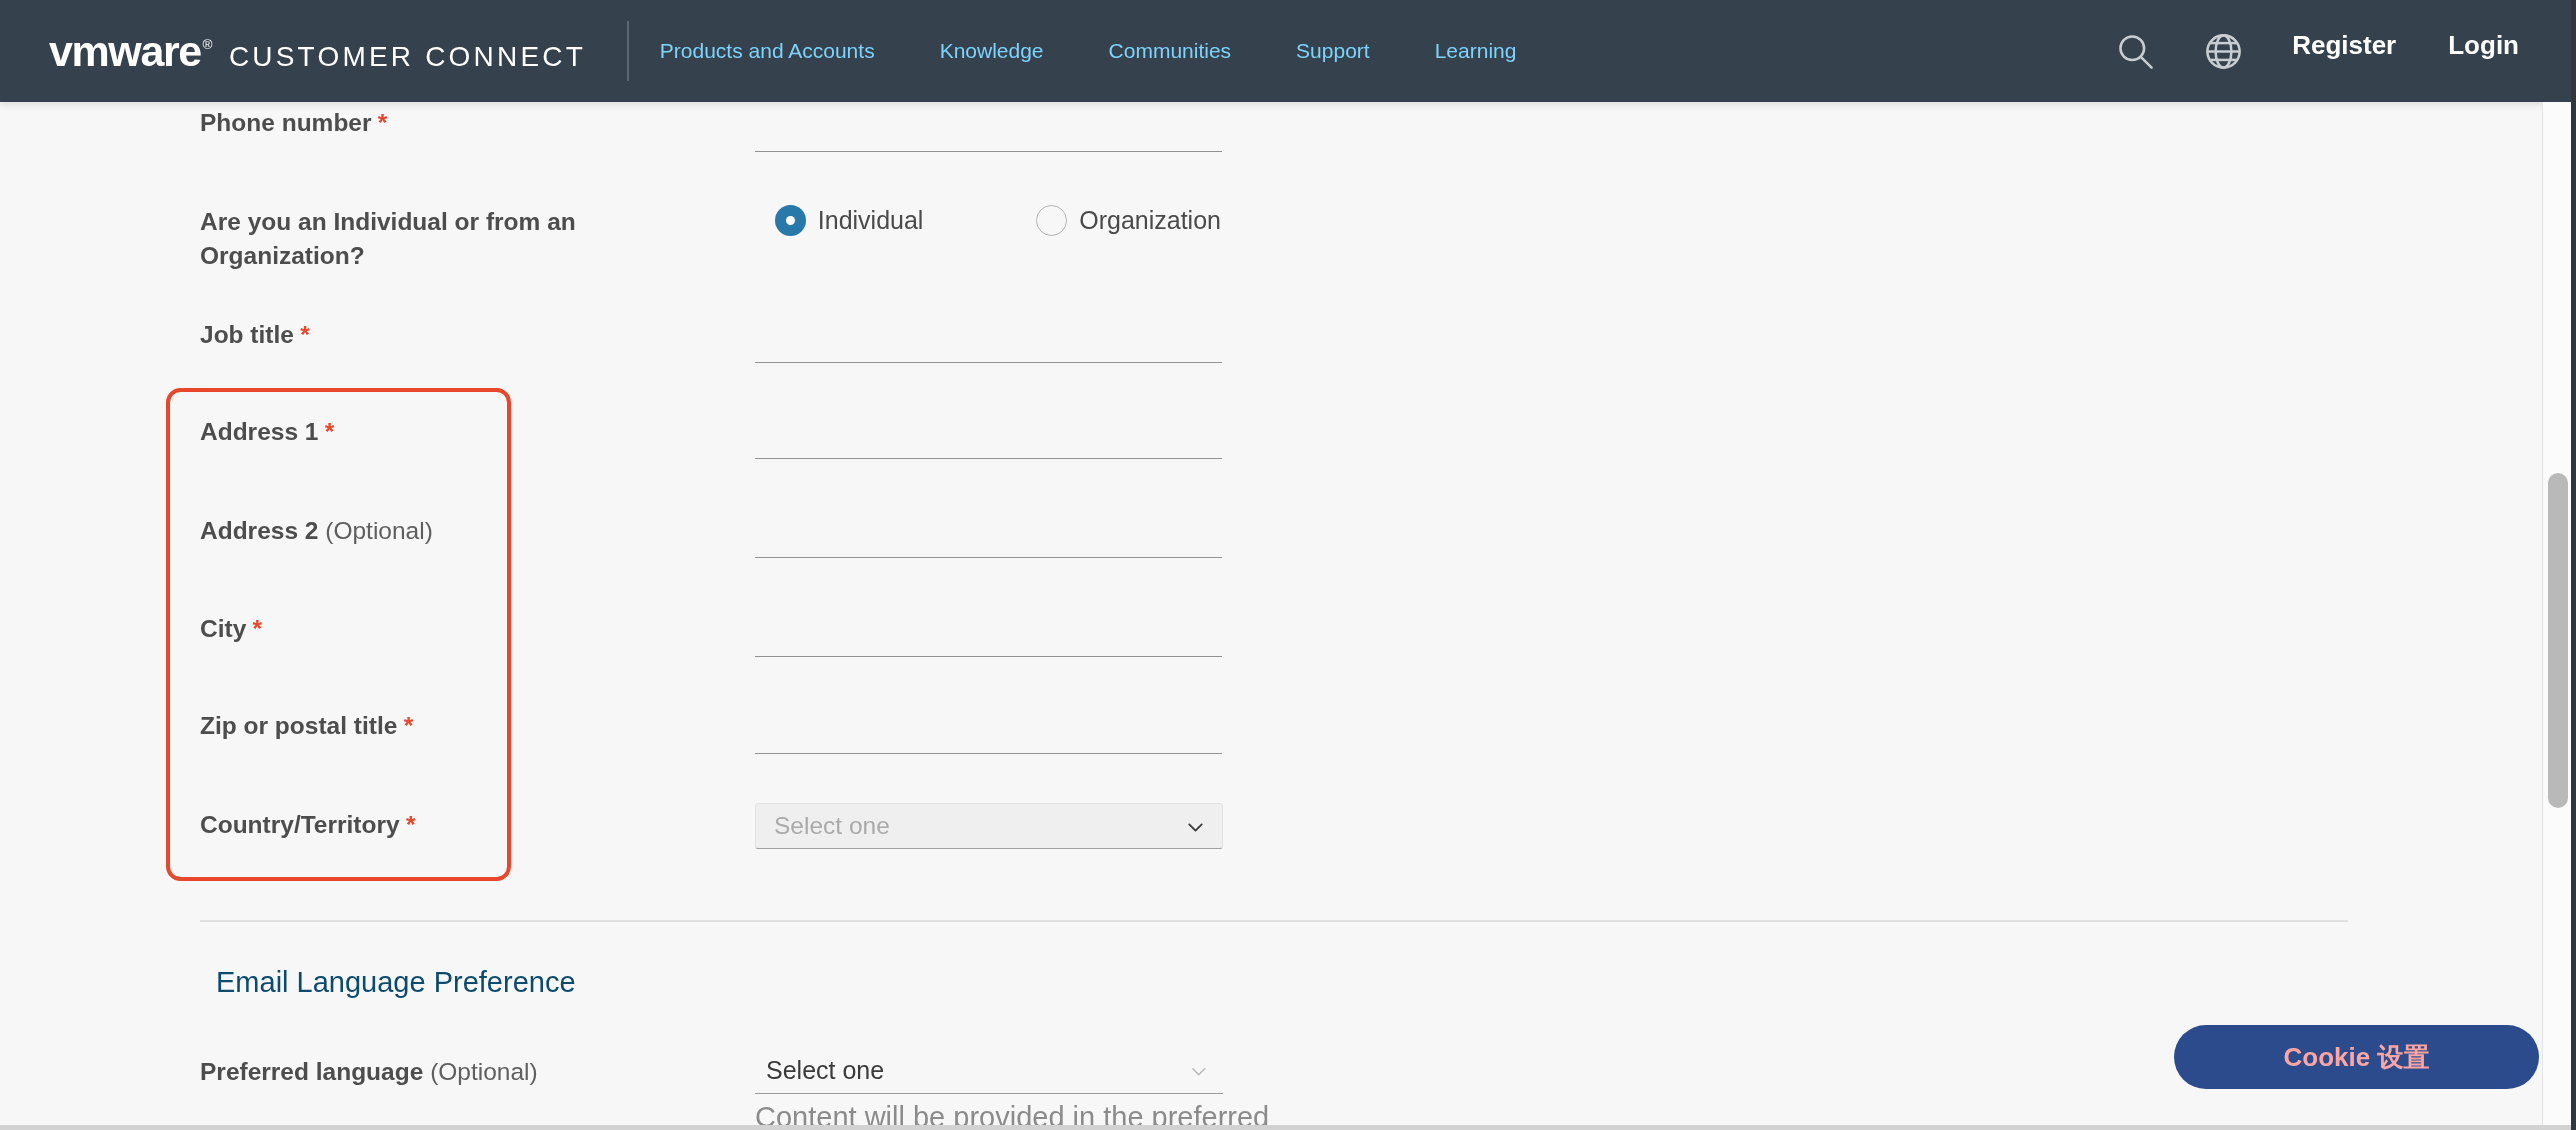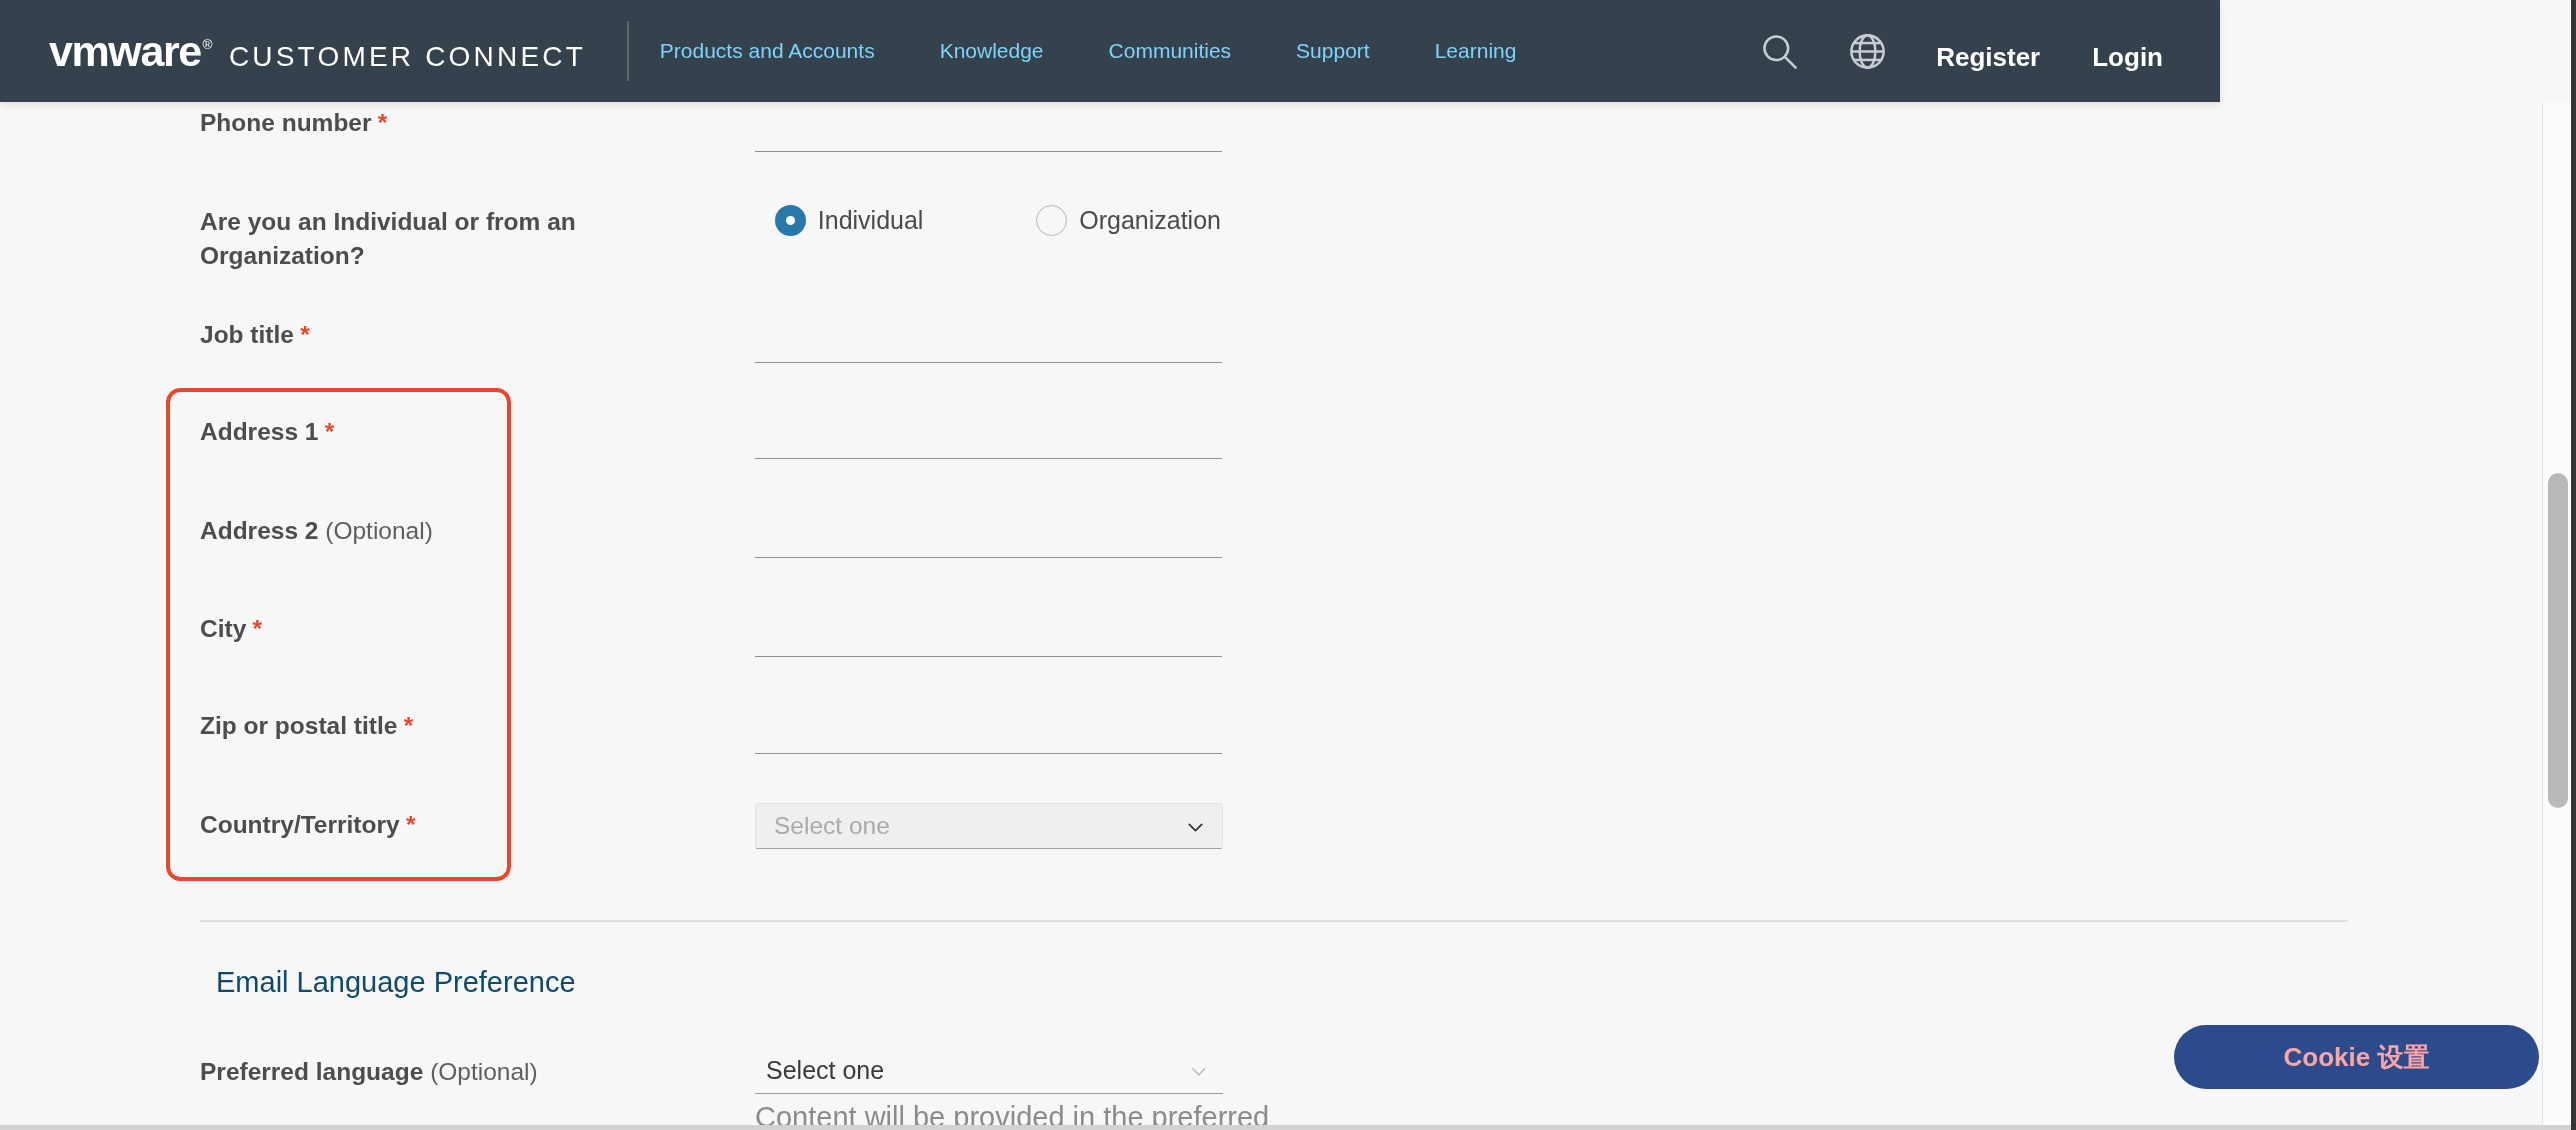--- a/index.html
+++ b/index.html
@@ -4,32 +4,32 @@
 <style>
   html,body { margin:0; padding:0; }
   body {
     width:2576px; height:1130px; position:relative; overflow:hidden;
     background:#f7f7f8; font-family:"Liberation Sans", sans-serif; color:#4a4a4a;
   }
   #page { position:absolute; inset:0; }
 
   
   .nav {
-    position:absolute; left:0; top:0; width:2220px; height:102px;
+    position:absolute; left:0; top:0; width:2576px; height:102px;
     background:#35424d; display:flex; align-items:center;
     box-shadow:0 2.7px 7.2px rgba(0,0,0,0.10);
   }
   .brand { margin-left:49px; display:flex; align-items:baseline; color:#ffffff; white-space:nowrap; }
   .brand-name { font-size:43px; font-weight:bold; letter-spacing:-1.4px; }
   .brand-reg { font-size:13.6px; position:relative; top:-16.3px; margin-left:1.8px; }
   .brand-product { font-size:28px; font-weight:400; letter-spacing:3.2px; margin-left:16.3px; }
   .nav-sep { width:1.8px; height:60px; background:#5d6770; margin-left:41px; }
   .nav-items { display:flex; margin-left:31px; gap:65px; }
   .nav-item { color:#7dd3fc; font-size:21px; cursor:pointer; white-space:nowrap; }
-  .nav-right { margin-left:auto; display:flex; align-items:flex-end; margin-right:57px; }
+  .nav-right { margin-left:auto; display:flex; align-items:flex-start; margin-right:57px; }
   .nav-icon { width:43px; height:43px; color:#c7cdd2; cursor:pointer; }
   .nav-icon + .nav-icon { margin-left:45px; }
   .nav-link { color:#ffffff; font-size:26px; font-weight:bold; cursor:pointer; white-space:nowrap; }
   .nav-link.register { margin-left:47px; }
   .nav-link.login { margin-left:52px; }
 
   
   .flabel { position:absolute; left:200px; font-size:24.5px; font-weight:bold; color:#4d4d4d; white-space:nowrap; }
   .req { color:#e8472c; margin-left:6.3px; font-weight:bold; }
   .optional { font-weight:normal; color:#5f5f5f; }

